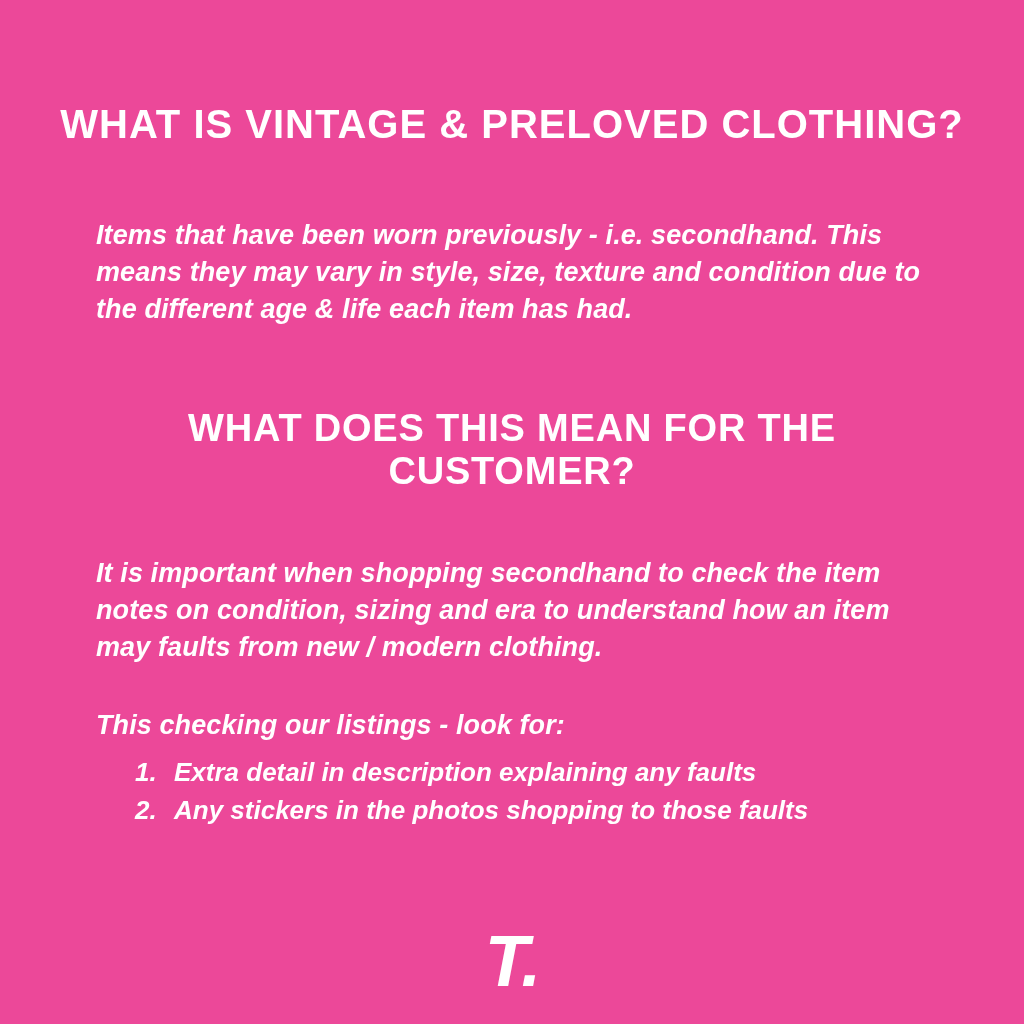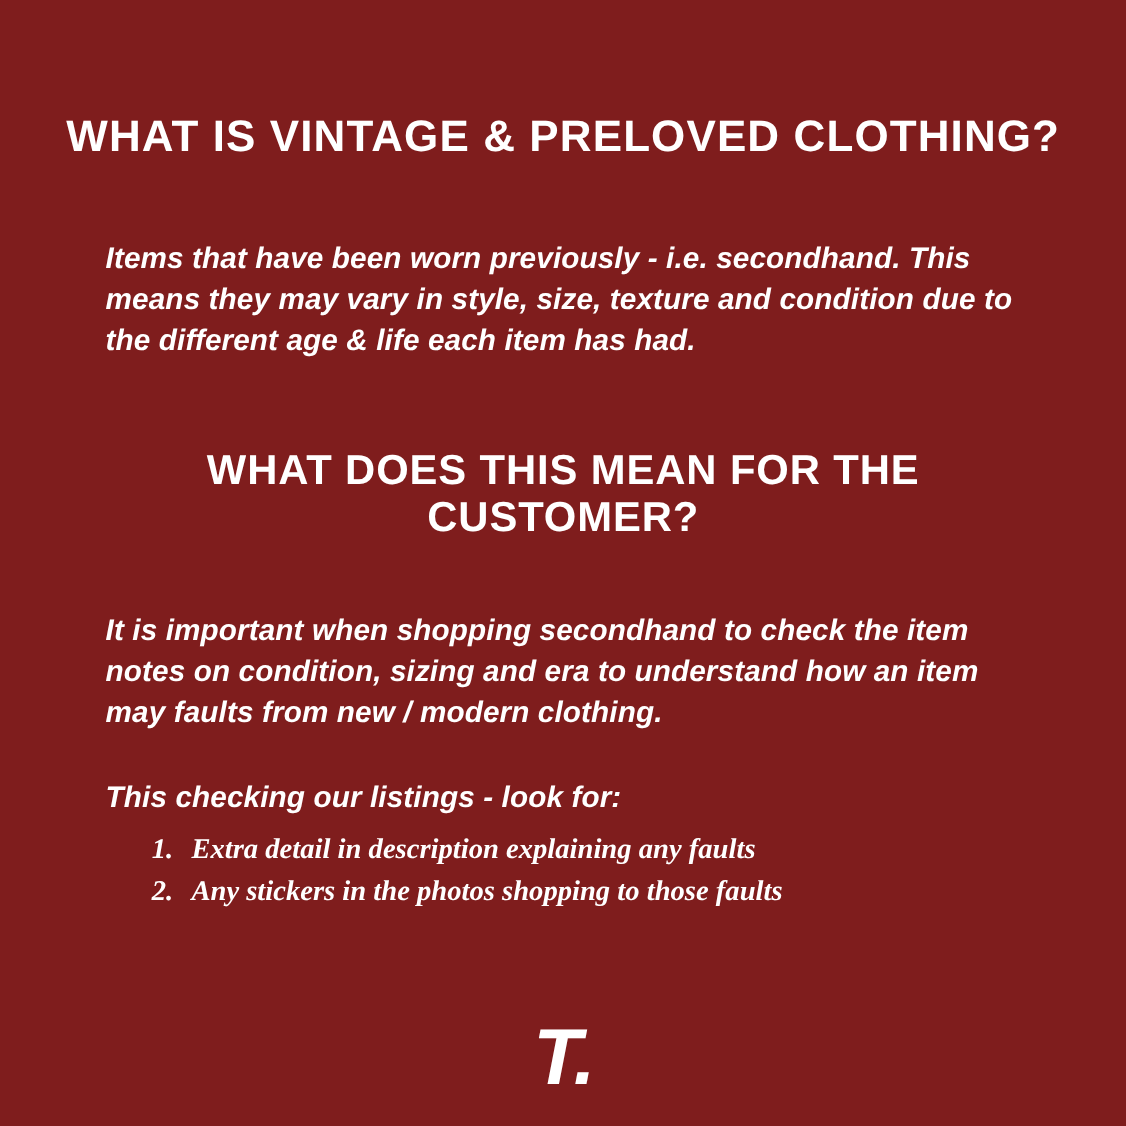--- a/index.html
+++ b/index.html
@@ -4,21 +4,21 @@
 <style>
   html, body {
     margin: 0;
     padding: 0;
     background: #000000;
   }
   .page {
     position: relative;
     width: 1024px;
     height: 1024px;
-    background: #7f1d1d;
+    background: #ec4899;
     color: #ffffff;
     font-family: "Liberation Sans", sans-serif;
     overflow: hidden;
     box-sizing: border-box;
   }
   .heading {
     font-weight: bold;
     font-style: normal;
     text-align: center;
     letter-spacing: 0.5px;
@@ -68,21 +68,20 @@
   }
   #numbered-list {
     position: absolute;
     top: 753px;
     left: 118px;
     width: 860px;
     margin: 0;
     padding: 0 0 0 46px;
     list-style-position: outside;
     list-style-type: decimal;
-    font-family: Liberation Serif, serif;
   }
   #numbered-list li {
     font-style: italic;
     font-weight: bold;
     font-size: 26px;
     line-height: 1.48;
     color: #ffffff;
     padding-left: 10px;
   }
   #logo {

